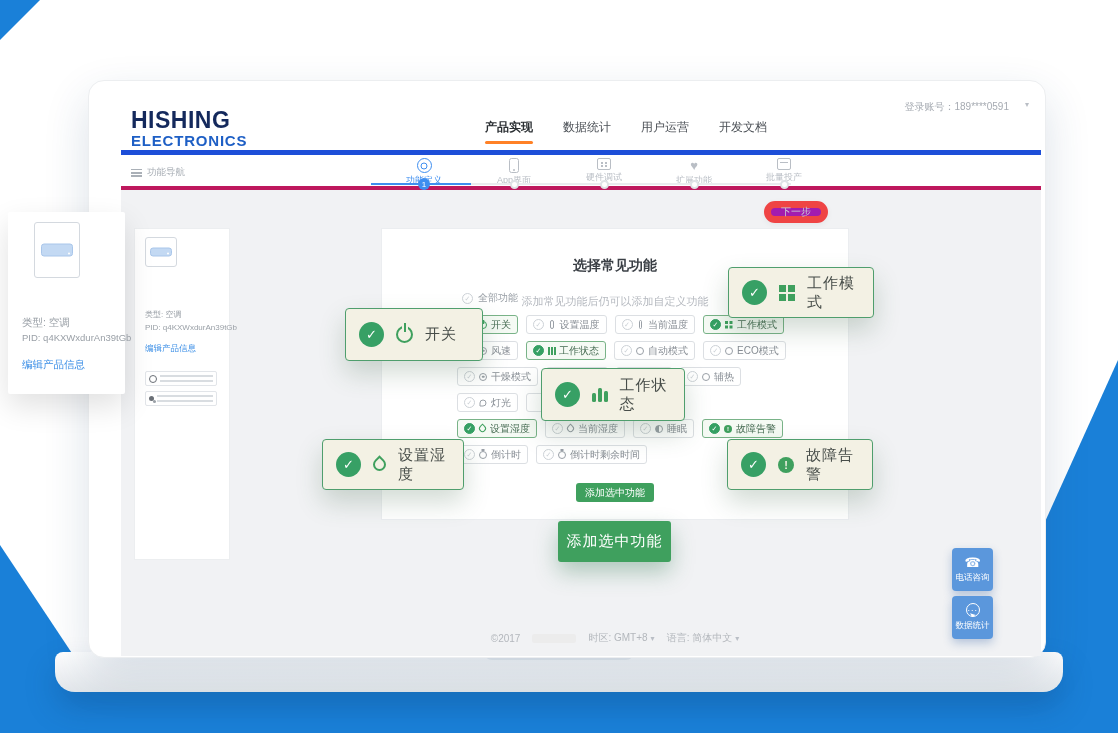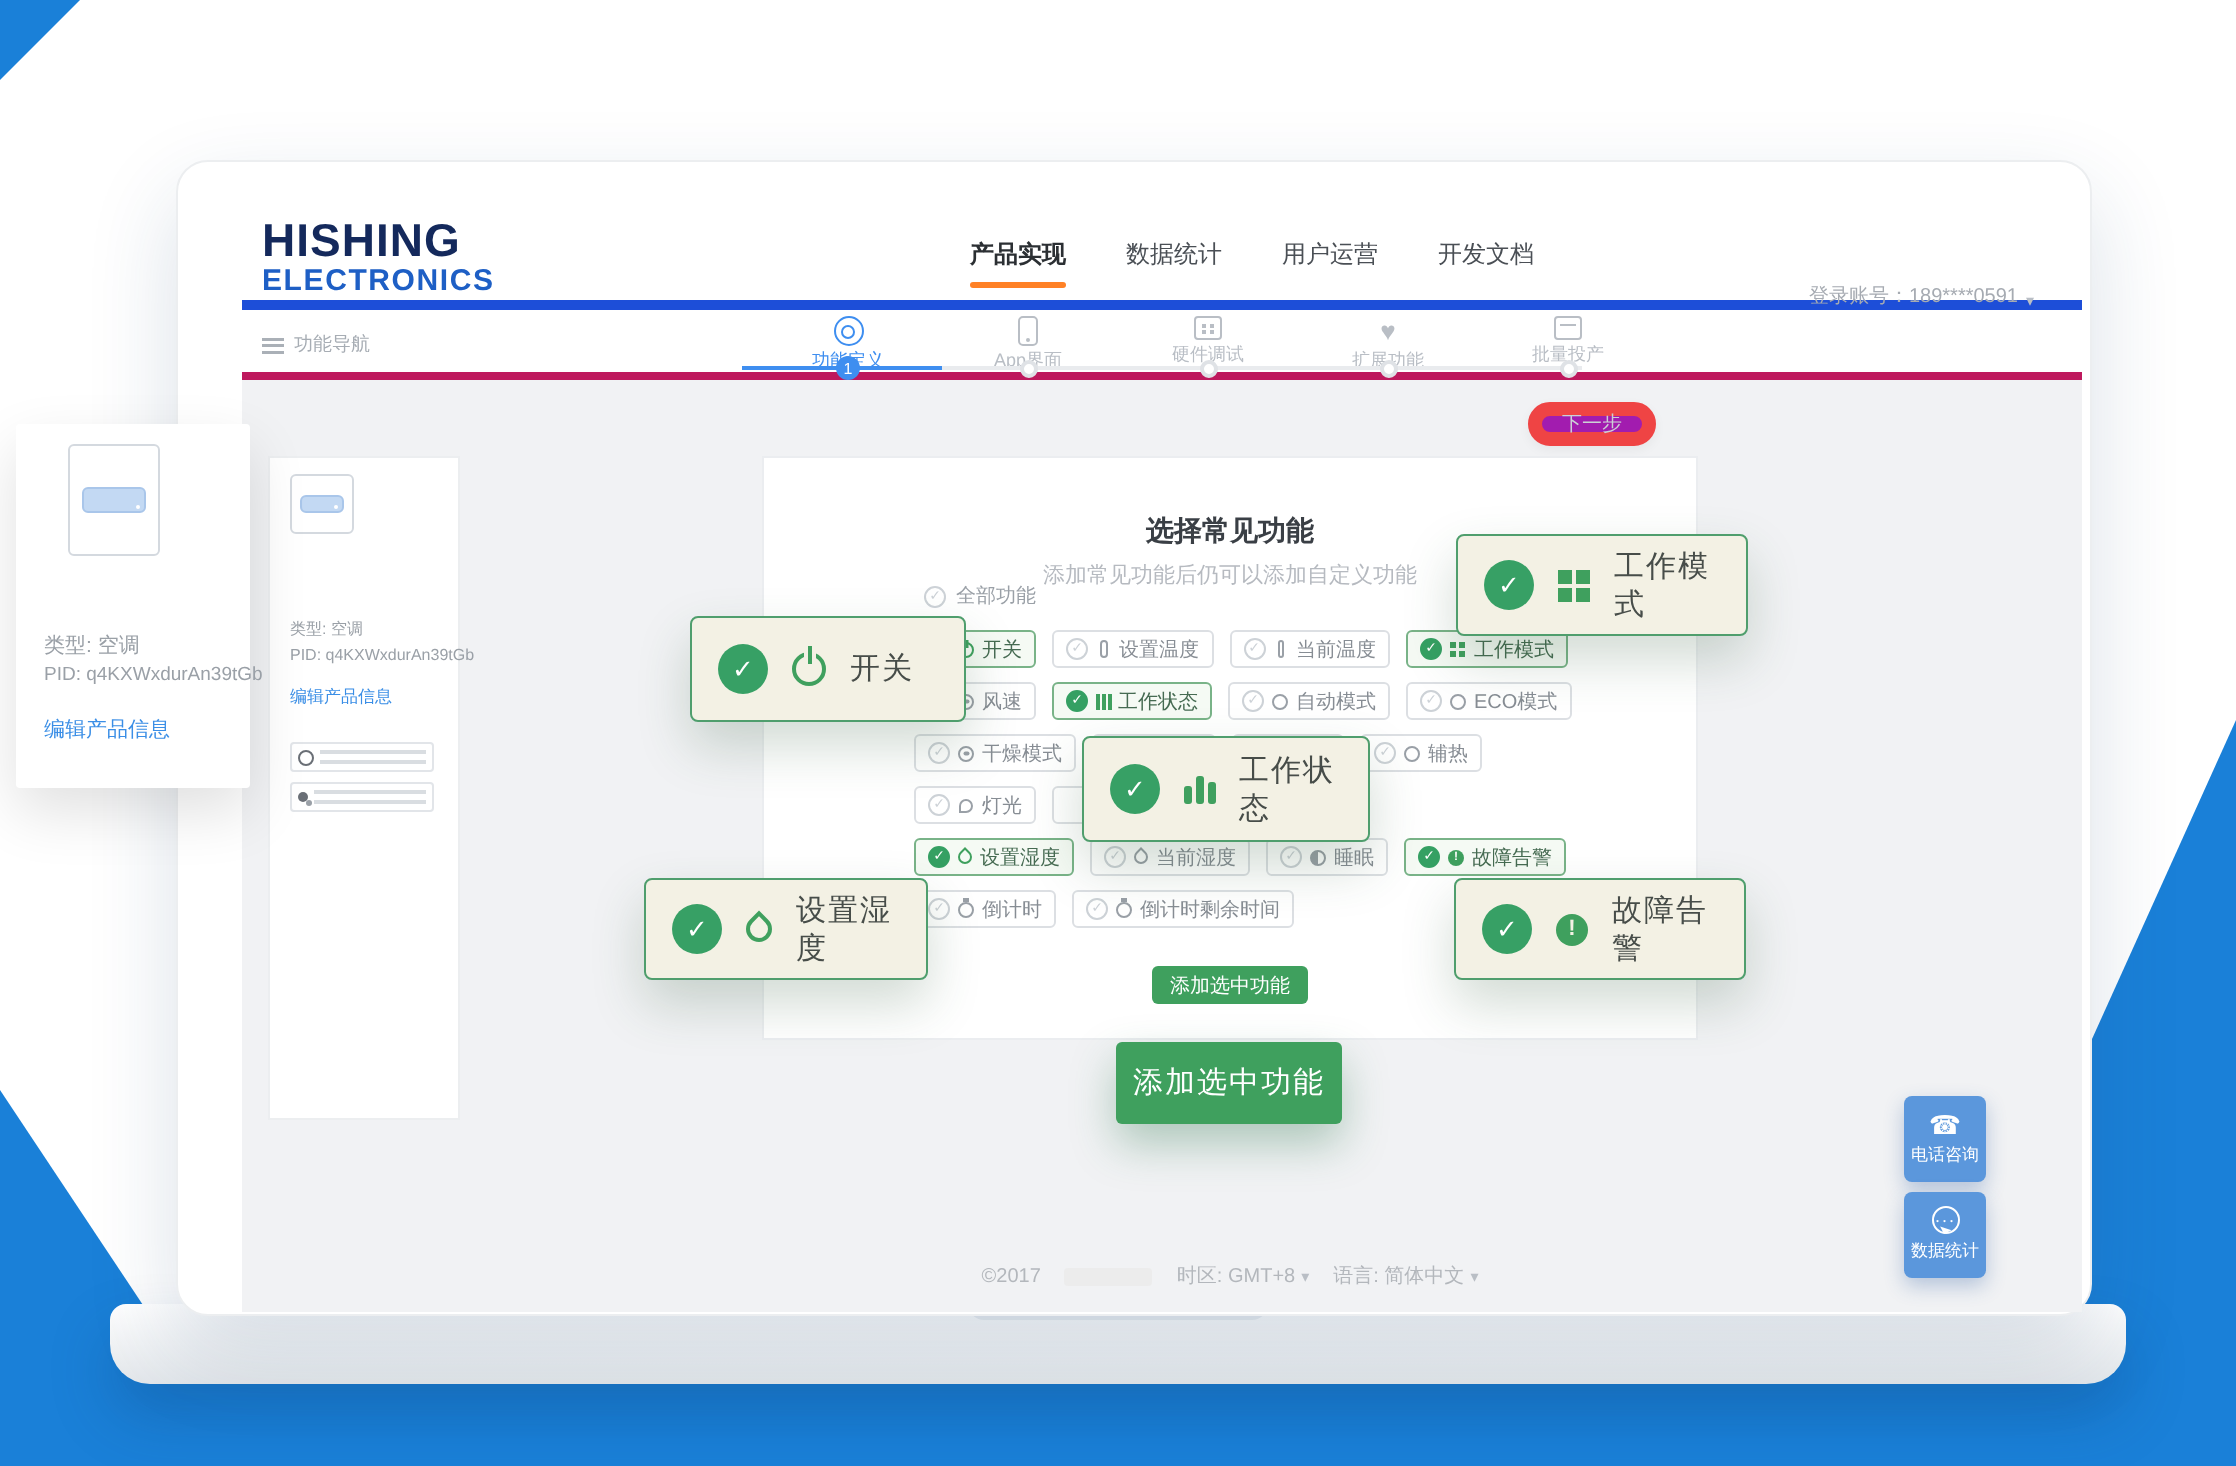--- a/index.html
+++ b/index.html
@@ -21,21 +21,21 @@
 
   
   .hdr{position:absolute;left:0;top:0;width:920px;height:55px;background:#fff;border-bottom:5px solid #1d4ed8;}
   .logo{position:absolute;left:10px;top:9px;line-height:1;}
   .logo .l1{font-size:23px;font-weight:700;letter-spacing:.5px;color:#14295c;}
   .logo .l2{font-size:15px;font-weight:700;letter-spacing:.8px;color:#1e5fc5;margin-top:1px;}
   .nav{position:absolute;left:364px;top:0;height:55px;display:flex;align-items:center;gap:30px;}
   .nav-item{font-size:12px;color:#4a4f55;position:relative;padding:6px 0;cursor:pointer;}
   .nav-item.active{color:#2b2f33;font-weight:bold;}
   .nav-item.active::after{content:"";position:absolute;left:0;right:0;bottom:-2px;height:3px;background:#ff8126;border-radius:2px;}
-  .account{position:absolute;right:24px;top:0;height:55px;display:flex;align-items:flex-end;gap:4px;font-size:10px;color:#a6abb2;}
+  .account{position:absolute;right:12px;top:0;height:55px;display:flex;align-items:flex-start;gap:16px;font-size:10px;color:#a6abb2;}
   .caret{font-size:8px;color:#b9bec5;}
 
   
   .subhdr{position:absolute;left:0;top:55px;width:920px;height:35px;background:#fff;border-bottom:4px solid #be185d;}
   .navtoggle{position:absolute;left:10px;top:11px;display:flex;align-items:center;gap:5px;font-size:9.5px;color:#a7adb4;}
   .burger{width:11px;height:8px;background:repeating-linear-gradient(to bottom,#aab0b7 0 1.5px,transparent 1.5px 3.2px);}
   .steps{position:absolute;left:258px;top:0;width:450px;height:35px;display:flex;}
   .step{width:90px;text-align:center;position:relative;color:#b9bec5;cursor:pointer;}
   .step .si{margin:3px auto 1px;}
   .step .slabel{font-size:9px;}
@@ -72,21 +72,21 @@
   .edit-link{font-size:8.5px;color:#3a8ee6;font-weight:normal;cursor:pointer;white-space:nowrap;}
   .side-card .edit-link{position:absolute;left:10px;top:114px;}
   .mini-badge{position:absolute;left:10px;width:72px;height:15px;border:1px solid #e2e5e9;border-radius:2px;display:flex;align-items:center;gap:3px;padding:0 3px;}
   .mb-ico{width:8px;height:8px;border:1.5px solid #6a6f76;border-radius:50%;}
   .mb-ico.dots{border:none;background:#6a6f76;width:5px;height:5px;box-shadow:3px 3px 0 -1px #9aa0a7;border-radius:50%;}
   .mb-txt{flex:1;height:7px;background:repeating-linear-gradient(to bottom,#d9dde1 0 2px,transparent 2px 5px);}
 
   
   .panel{position:absolute;left:260px;top:128px;width:468px;height:292px;background:#fff;border:1px solid #ebedf0;}
   .panel-title{margin-top:28px;text-align:center;font-size:14px;font-weight:bold;color:#3a3f45;}
-  .panel-sub{margin-top:5px;text-align:center;font-size:11px;color:#b6bac0;}
+  .panel-sub{margin-top:19px;text-align:center;font-size:11px;color:#b6bac0;}
   .select-all{position:absolute;left:80px;top:62px;display:flex;align-items:center;gap:5px;font-size:10px;color:#9aa0a7;cursor:pointer;}
   .cc{width:11px;height:11px;border-radius:50%;border:1px solid #cdd2d7;color:#cdd2d7;display:inline-flex;align-items:center;justify-content:center;flex:none;}
   .cc::after{content:"✓";font-size:7px;line-height:1;}
   .chip-grid{position:absolute;left:75px;top:86px;width:320px;}
   .chip-row{display:flex;gap:8px;margin-bottom:7px;}
   .chip{display:inline-flex;align-items:center;gap:4px;height:19px;padding:0 6px;border:1px solid #dcdfe3;border-radius:3px;background:#fff;font-size:10px;color:#878d94;cursor:pointer;white-space:nowrap;}
   .chip .gi{color:#9aa0a7;}
   .chip.checked{background:#f5faf4;border-color:#79b388;color:#466b52;}
   .chip.checked .cc{background:#35a063;border-color:#35a063;color:#fff;}
   .chip.checked .gi{color:#3fa05e;}

